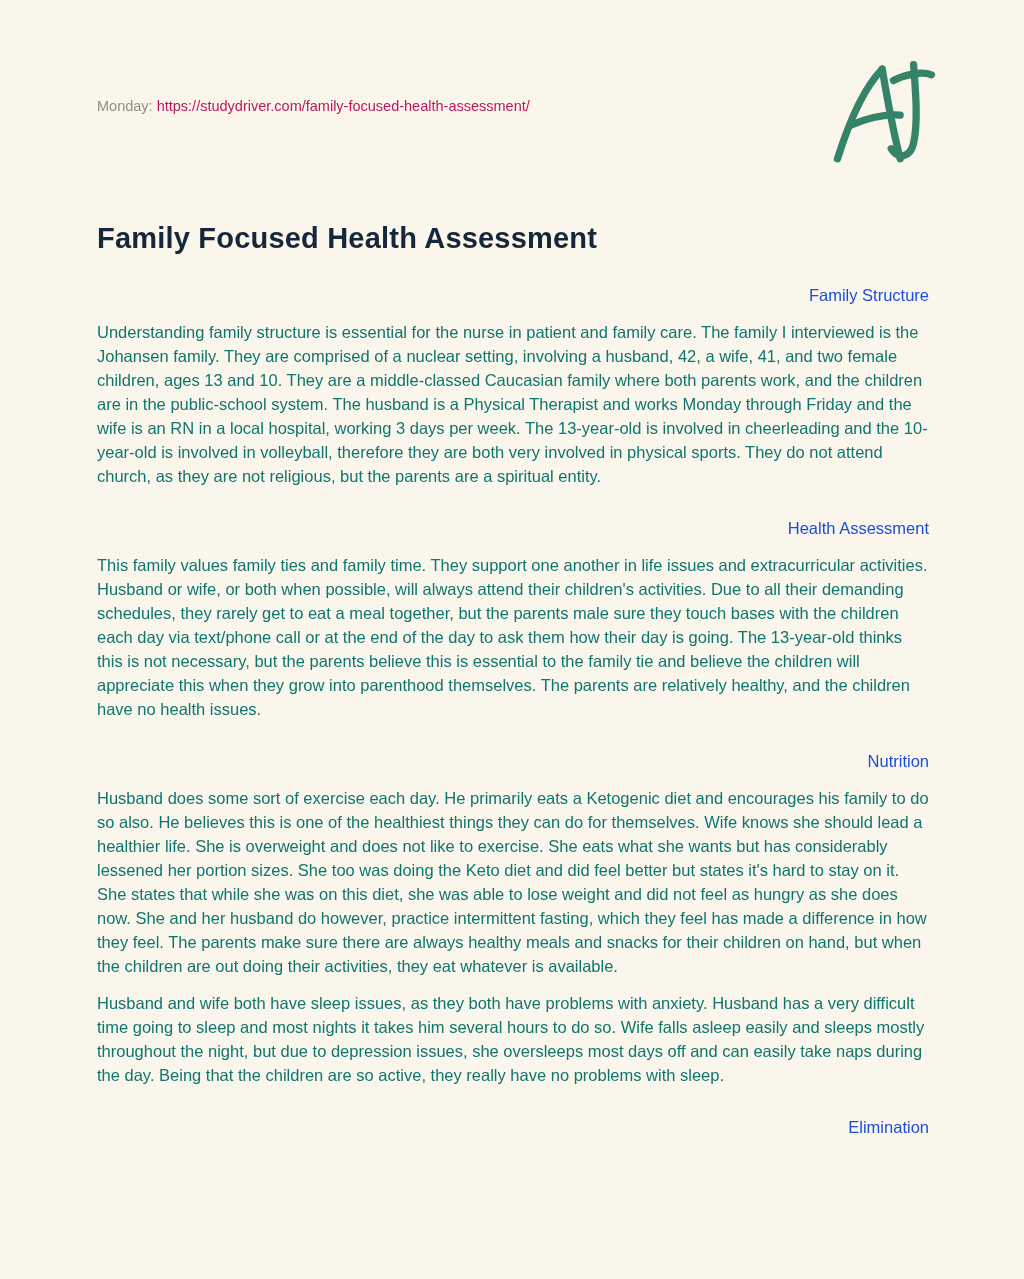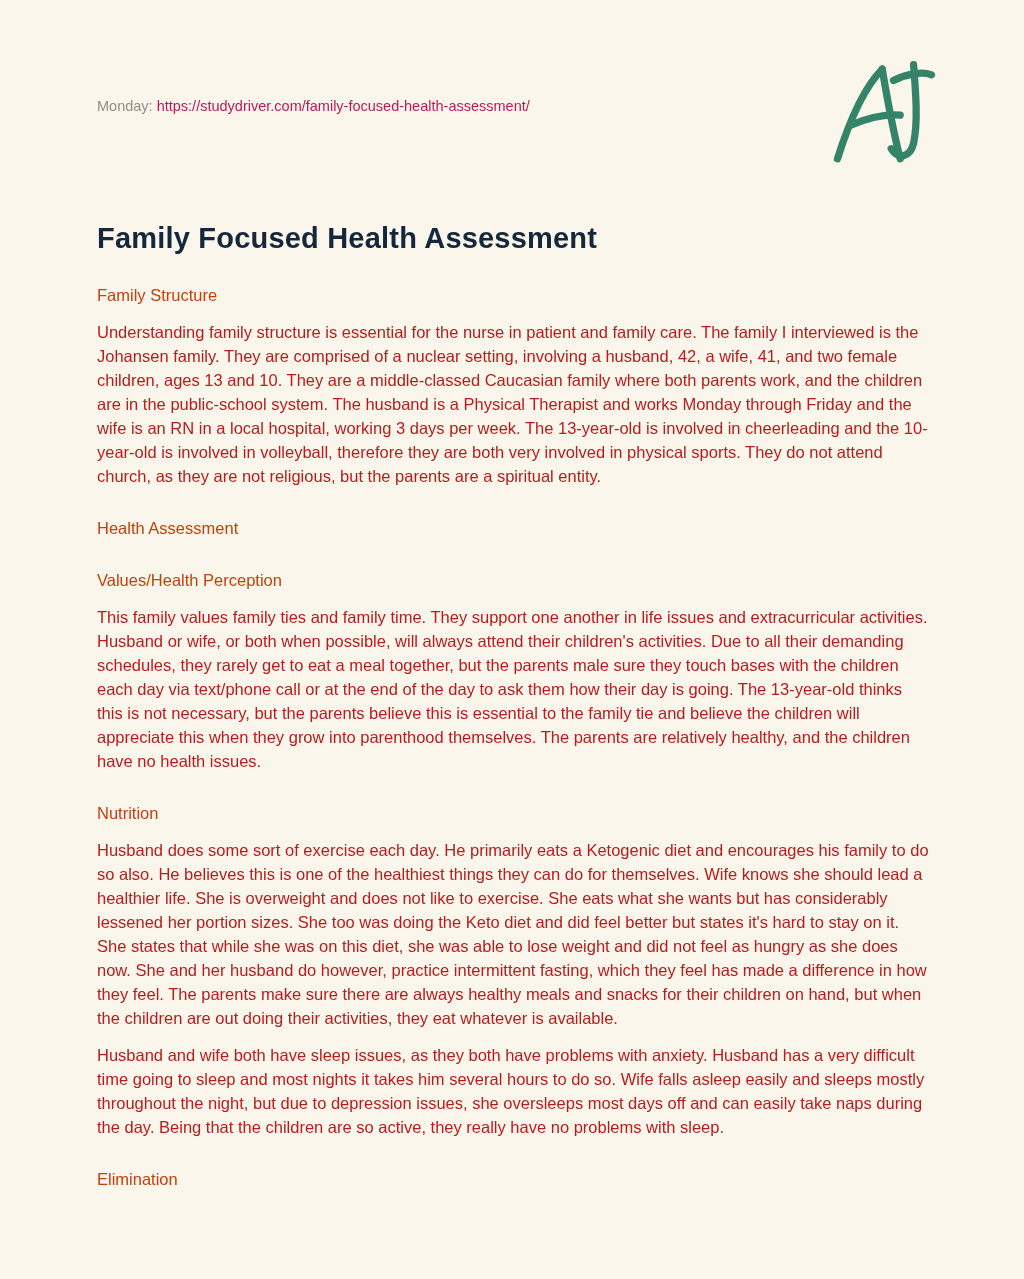--- a/index.html
+++ b/index.html
@@ -48,28 +48,29 @@
     margin-top: 108px;
     font-size: 29px;
     font-weight: 700;
     color: #15273a;
     letter-spacing: 0.2px;
   }
   .section-heading {
     margin-top: 28px;
     font-size: 16.5px;
     font-weight: 400;
-    color: #c2410c;
+    color: #1d4ed8;
     line-height: 24px;
+    text-align: right;
   }
   .paragraph {
     margin-top: 13px;
     font-size: 16.5px;
     font-weight: 400;
-    color: #b91c1c;
+    color: #0f766e;
     line-height: 24px;
   }
 </style>
 </head>
 <body>
 
 <div class="page">
 
   <div class="logo">
     <svg viewBox="0 0 100 100" width="112" height="112" fill="none" stroke="#35846a" stroke-width="6.5" stroke-linecap="round">
@@ -91,21 +92,20 @@
       <a class="source-link" href="#">https://studydriver.com/family-focused-health-assessment/</a>
     </div>
 
     <h1 class="article-title">Family Focused Health Assessment</h1>
 
     <h2 class="section-heading">Family Structure</h2>
     <p class="paragraph">Understanding family structure is essential for the nurse in patient and family care. The family I interviewed is the Johansen family. They are comprised of a nuclear setting, involving a husband, 42, a wife, 41, and two female children, ages 13 and 10. They are a middle-classed Caucasian family where both parents work, and the children are in the public-school system. The husband is a Physical Therapist and works Monday through Friday and the wife is an RN in a local hospital, working 3 days per week. The 13-year-old is involved in cheerleading and the 10-year-old is involved in volleyball, therefore they are both very involved in physical sports. They do not attend church, as they are not religious, but the parents are a spiritual entity.</p>
 
     <h2 class="section-heading">Health Assessment</h2>
 
-    <h2 class="section-heading">Values/Health Perception</h2>
     <p class="paragraph">This family values family ties and family time. They support one another in life issues and extracurricular activities. Husband or wife, or both when possible, will always attend their children's activities. Due to all their demanding schedules, they rarely get to eat a meal together, but the parents male sure they touch bases with the children each day via text/phone call or at the end of the day to ask them how their day is going. The 13-year-old thinks this is not necessary, but the parents believe this is essential to the family tie and believe the children will appreciate this when they grow into parenthood themselves. The parents are relatively healthy, and the children have no health issues.</p>
 
     <h2 class="section-heading">Nutrition</h2>
     <p class="paragraph">Husband does some sort of exercise each day. He primarily eats a Ketogenic diet and encourages his family to do so also. He believes this is one of the healthiest things they can do for themselves. Wife knows she should lead a healthier life. She is overweight and does not like to exercise. She eats what she wants but has considerably lessened her portion sizes. She too was doing the Keto diet and did feel better but states it's hard to stay on it. She states that while she was on this diet, she was able to lose weight and did not feel as hungry as she does now. She and her husband do however, practice intermittent fasting, which they feel has made a difference in how they feel. The parents make sure there are always healthy meals and snacks for their children on hand, but when the children are out doing their activities, they eat whatever is available.</p>
 
     <p class="paragraph">Husband and wife both have sleep issues, as they both have problems with anxiety. Husband has a very difficult time going to sleep and most nights it takes him several hours to do so. Wife falls asleep easily and sleeps mostly throughout the night, but due to depression issues, she oversleeps most days off and can easily take naps during the day. Being that the children are so active, they really have no problems with sleep.</p>
 
     <h2 class="section-heading">Elimination</h2>
 
   </div>

